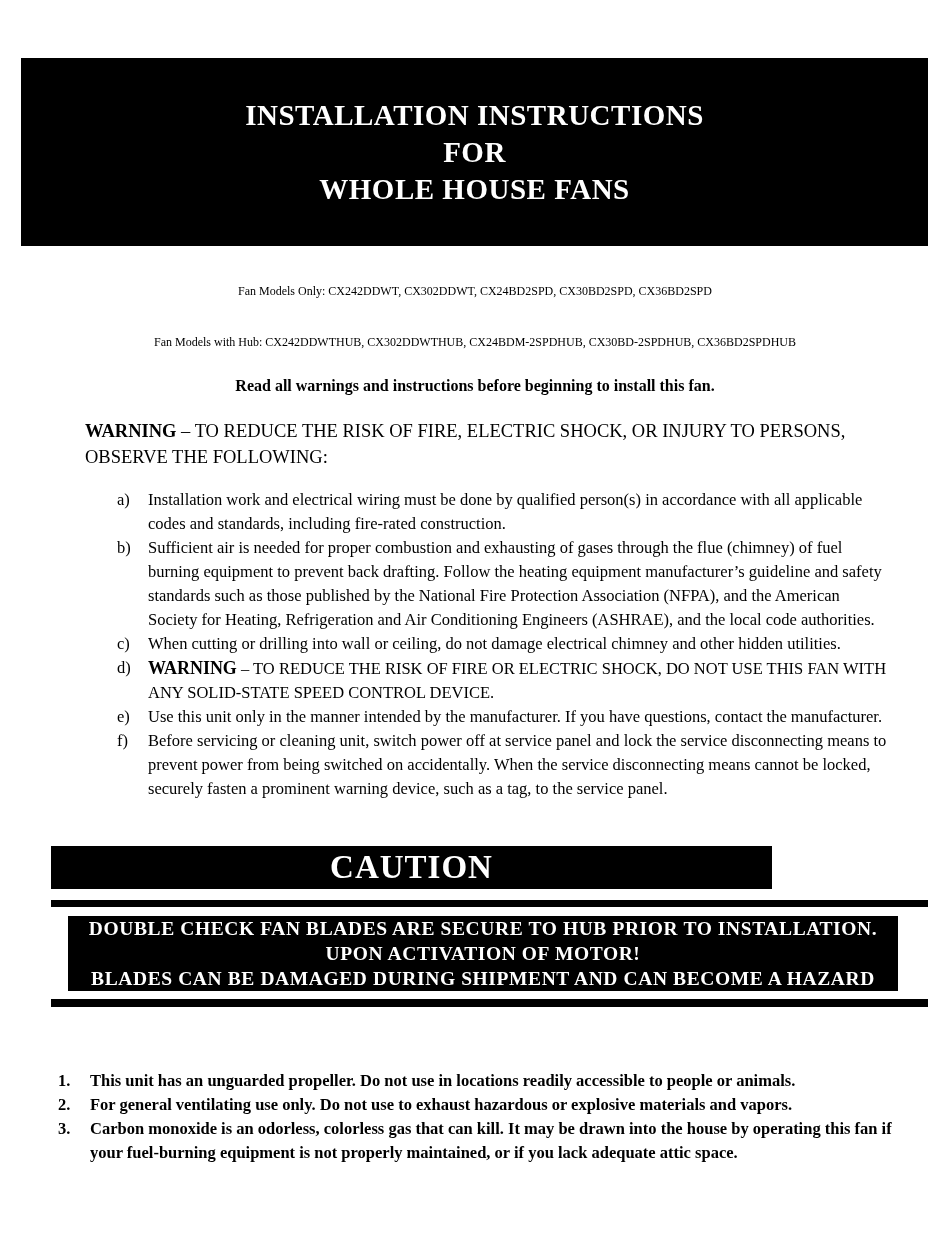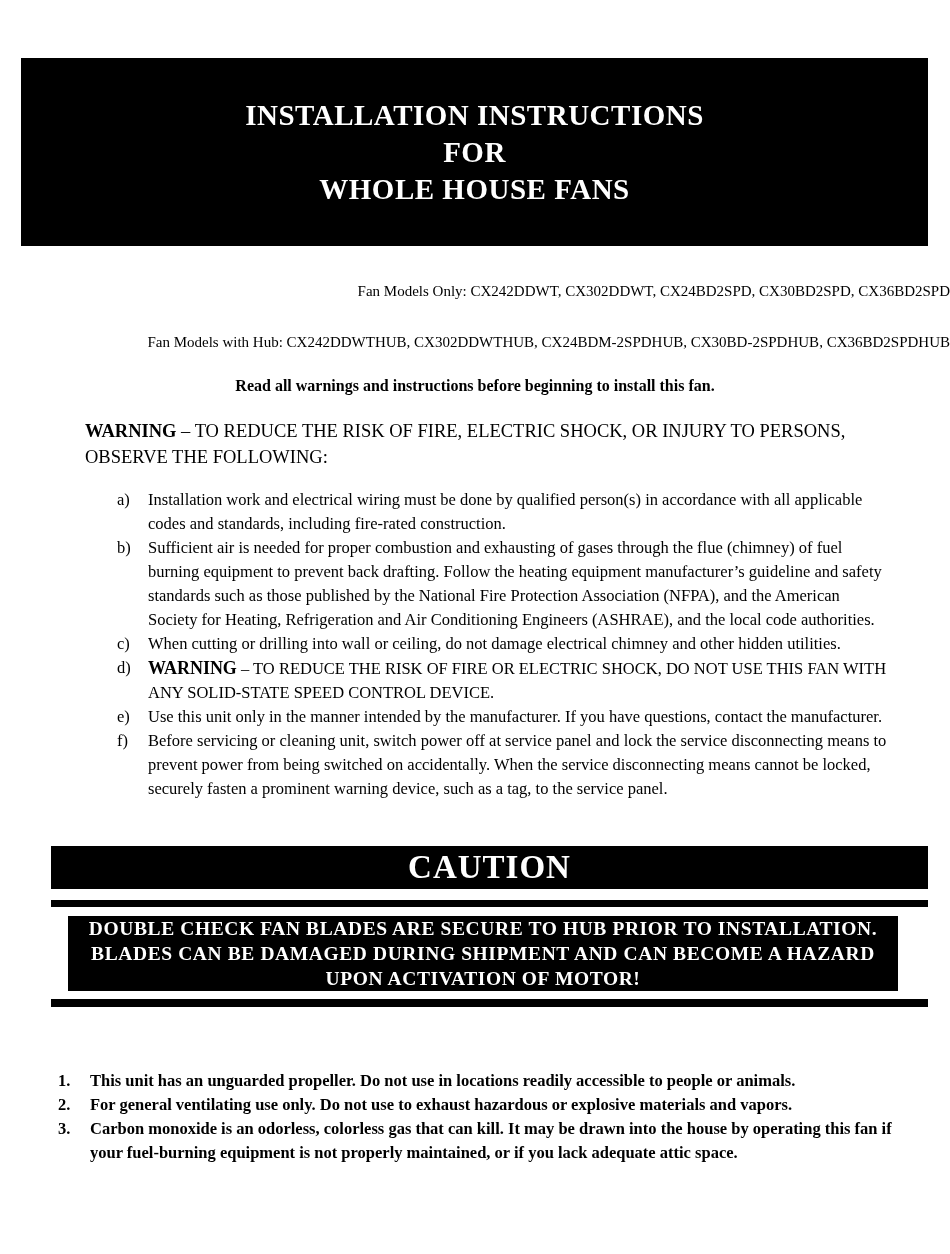--- a/index.html
+++ b/index.html
@@ -12,21 +12,21 @@
   .banner {
     margin: 58px 22px 0 21px; height: 188px;
     background: #000000; color: #ffffff;
     display: flex; flex-direction: column; justify-content: center;
     text-align: center;
   }
   .banner-line {
     font-weight: bold; font-size: 29px; line-height: 37px;
     letter-spacing: 0.5px;
   }
-  .models { text-align: right; font-size: 15px; line-height: 17px; }
+  .models { text-align: center; font-size: 12px; line-height: 17px; }
   .models-only { margin-top: 37px; }
   .models-hub  { margin-top: 34px; }
   .read-notice {
     margin-top: 24px; text-align: center;
     font-weight: bold; font-size: 16px; line-height: 21px;
   }
   .warning-heading {
     margin: 22px auto 0 auto; max-width: 780px;
     text-align: left; font-size: 18.5px; line-height: 26px;
   }
@@ -34,21 +34,21 @@
   ol.warning-list {
     list-style: none;
     margin: 18px 0 0 117px; width: 775px;
     font-size: 16.5px; line-height: 24px;
   }
   ol.warning-list li { display: flex; }
   ol.warning-list .marker { width: 31px; flex: 0 0 31px; }
   ol.warning-list .itext { flex: 1; }
   .warn-inline { font-weight: bold; font-size: 1.09em; }
   .caution-bar {
-    margin: 45px 0 0 51px; width: 877px; height: 43px;
+    margin: 45px 0 0 51px; width: 721px; height: 43px;
     background: #000000; color: #ffffff;
     display: flex; align-items: center; justify-content: center;
   }
   .caution-title {
     font-weight: bold; font-size: 33px; letter-spacing: 1px; line-height: 43px;
   }
   .rule {
     margin: 11px 0 0 51px; width: 877px; height: 7px; background: #000000;
   }
   .rule-bottom { margin-top: 8px; height: 8px; }
@@ -116,22 +116,22 @@
   </ol>
 
   <section class="caution-bar">
     <span class="caution-title">CAUTION</span>
   </section>
 
   <div class="rule rule-top"></div>
 
   <section class="caution-box">
     <div class="caution-box-line">DOUBLE CHECK FAN BLADES ARE SECURE TO HUB PRIOR TO INSTALLATION.</div>
+    <div class="caution-box-line">UPON ACTIVATION OF MOTOR!</div>
     <div class="caution-box-line">BLADES CAN BE DAMAGED DURING SHIPMENT AND CAN BECOME A HAZARD</div>
-    <div class="caution-box-line">UPON ACTIVATION OF MOTOR!</div>
   </section>
 
   <div class="rule rule-bottom"></div>
 
   <ol class="numbered-list">
     <li>
       <span class="marker">1.</span>
       <span class="itext">This unit has an unguarded propeller. Do not use in locations readily accessible to people or animals.</span>
     </li>
     <li>

